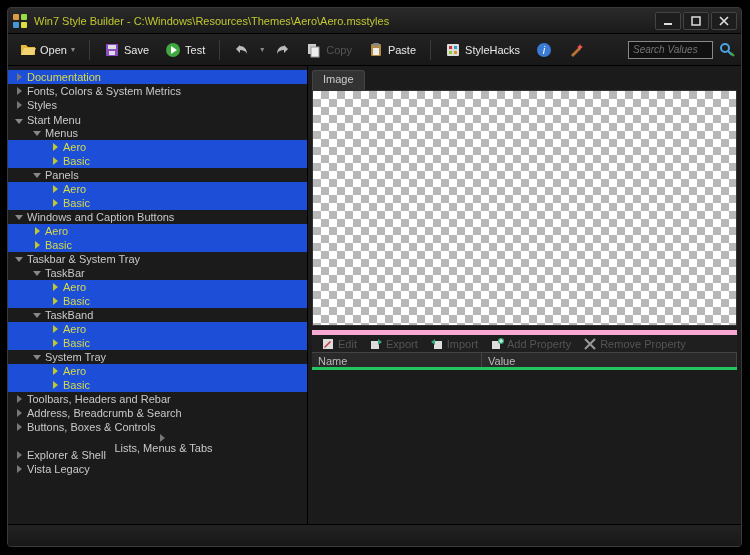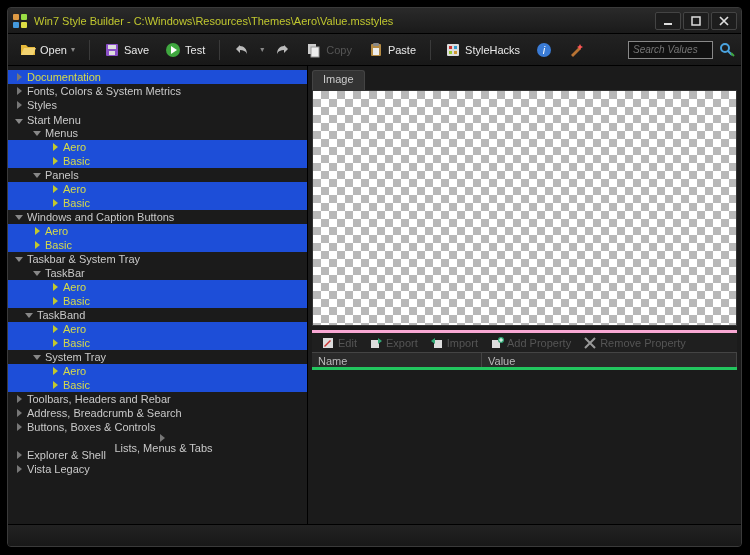--- a/index.html
+++ b/index.html
@@ -25,21 +25,21 @@
 .node.sel{background:#1d4ed8}
 .node.sel .txt{color:#d6db4a}
 .arrow svg{width:8px;height:8px}
 .arr-right{fill:#c1c82f}
 .arr-down{fill:#888}
 .arr-right-g{fill:#777}
 .main{flex:1;display:flex;flex-direction:column;background:#1b1b1b;padding:4px}
 .tabrow{display:flex;gap:0;height:20px}
 .tab{padding:2px 10px;background:#333;color:#ccc;border:1px solid #444;border-bottom:none;border-radius:3px 3px 0 0;cursor:pointer}
 .preview{flex:1;min-height:200px;border:1px solid #333;background-color:#fff;background-image:linear-gradient(45deg,#b8b8b8 25%,transparent 25%,transparent 75%,#b8b8b8 75%),linear-gradient(45deg,#b8b8b8 25%,transparent 25%,transparent 75%,#b8b8b8 75%);background-size:16px 16px;background-position:0 0,8px 8px;margin-bottom:4px}
-.proptb{height:22px;background:#1f1f1f;display:flex;align-items:center;gap:2px;padding:0 4px;border-top:3px solid #f9a8d4}
+.proptb{height:22px;background:#1f1f1f;display:flex;align-items:center;gap:2px;padding:0 4px;border-top:5px solid #f9a8d4}
 .pbtn{display:flex;align-items:center;gap:3px;color:#555;padding:2px 5px;cursor:pointer}
 .pbtn .pico{width:14px;height:14px;display:flex;align-items:center;justify-content:center}
 .phead{height:18px;background:#2a2a2a;display:flex;border-top:1px solid #444;border-bottom:3px solid #22c55e}
 .phead .col{flex:1;padding:2px 6px;color:#bbb;border-right:1px solid #444}
 .pgrid{height:150px;background:#1b1b1b;border:0}
 .footer{height:22px;background:linear-gradient(#222,#181818);border-top:1px solid #000}
 </style>
 </head>
 <body>
 
@@ -47,21 +47,21 @@
 
   <div class="titlebar">
     <span class="app-icon">
       <svg viewBox="0 0 16 16">
           <rect x="1" y="1" width="6" height="6" fill="#d94" rx="1"></rect>
           <rect x="9" y="1" width="6" height="6" fill="#9d4" rx="1"></rect>
           <rect x="1" y="9" width="6" height="6" fill="#49d" rx="1"></rect>
           <rect x="9" y="9" width="6" height="6" fill="#dd4" rx="1"></rect>
         </svg>
     </span>
-    <span class="title">Win7 Style Builder - C:\Windows\Resources\Themes\Aero\Value.msstyles</span>
+    <span class="title">Win7 Style Builder - C:\Windows\Resources\Themes\Aero\Aero.msstyles</span>
     <div class="winbtns">
       <div class="winbtn">
           <svg width="10" height="10" viewBox="0 0 10 10">
             <rect x="1" y="7" width="8" height="2" fill="#ddd"></rect>
           </svg>
         </div>
       <div class="winbtn">
           <svg width="10" height="10" viewBox="0 0 10 10">
             <rect x="1" y="1" width="8" height="8" fill="none" stroke="#ddd" stroke-width="1.5"></rect>
           </svg>
@@ -312,21 +312,21 @@
           <span class="txt">Aero</span>
         </div>
         <div class="node sel" style="padding-left: 42px;">
           <span class="arrow">
             <svg viewBox="0 0 8 8">
               <path class="arr-right" d="M2 0l5 4-5 4z"></path>
             </svg>
           </span>
           <span class="txt">Basic</span>
         </div>
-        <div class="node" style="padding-left: 16px;">
+        <div class="node" style="padding-left: 24px;">
           <span class="arrow">
             <svg viewBox="0 0 8 8">
               <path class="arr-down" d="M0 2l4 5 4-5z"></path>
             </svg>
           </span>
           <span class="txt">TaskBand</span>
         </div>
         <div class="node sel" style="padding-left: 42px;">
           <span class="arrow">
             <svg viewBox="0 0 8 8">

